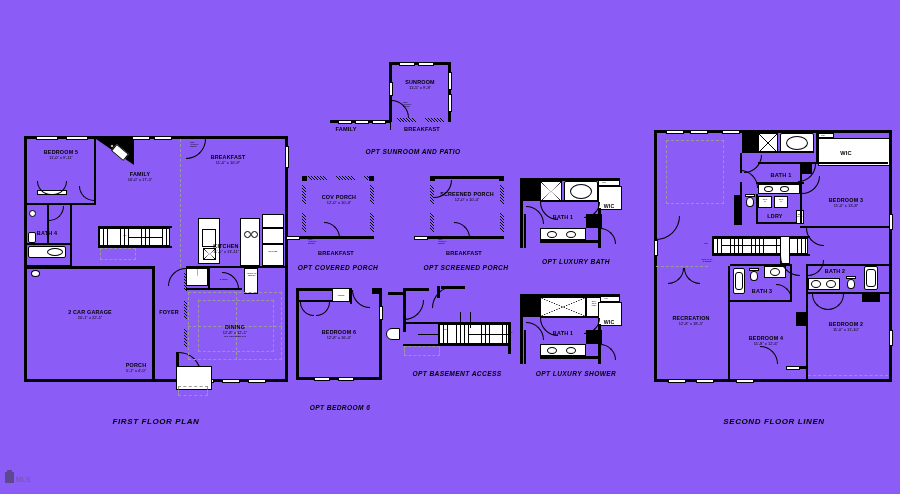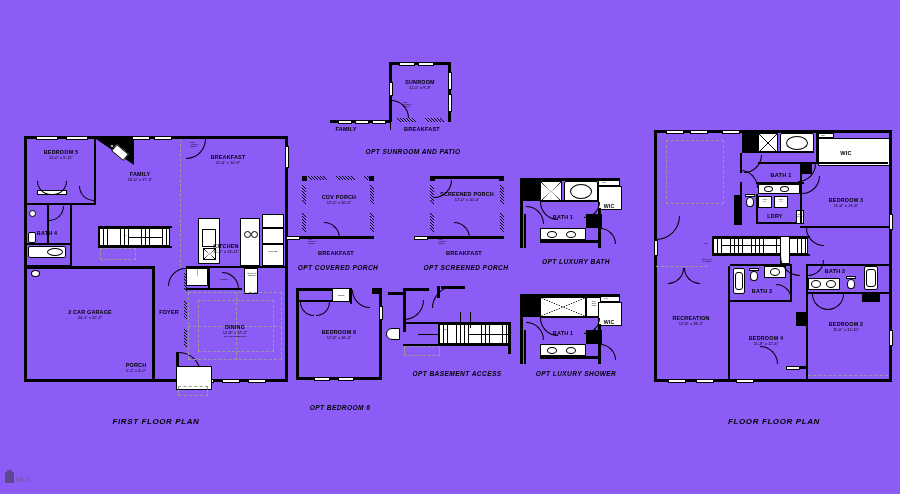--- a/index.html
+++ b/index.html
@@ -503,21 +503,21 @@
       <div class="rname" style="font-size:5.4px;">BEDROOM 4</div>
       <div class="rdim" style="font-size:4px;">11'-8" x 12'-6"</div>
     </div>
     <div class="swing sw-tr" style="left:760px;top:346px;width:18px;height:18px;"></div>
     <div class="wall" style="left:786px;top:366px;width:22px;height:2.5px;"></div>
     <div class="win winh" style="left:786px;top:365.5px;width:14px;"></div>
 
     <div class="cab" style="left:780px;top:236px;width:10px;height:28px;"></div>
     <div class="swing sw-bl" style="left:780px;top:256px;width:20px;height:20px;"></div>
 
-    <div class="plantitle" style="left:680px;top:417px;width:188px;">FLOOR FLOOR PLAN</div>
+    <div class="plantitle" style="left:680px;top:417px;width:188px;">SECOND FLOOR LINEN</div>
   </div>
 
   <div id="wm">
     <svg viewBox="0 0 60 18" width="60" height="18" aria-hidden="true">
       <rect x="1" y="2" width="9" height="11" fill="#3a3a3a"></rect>
       <rect x="3" y="0" width="5" height="4" fill="#3a3a3a"></rect>
       <text x="12" y="12" font-family="Liberation Sans, sans-serif" font-size="7" fill="#555">MLS</text>
     </svg>
   </div>
 

